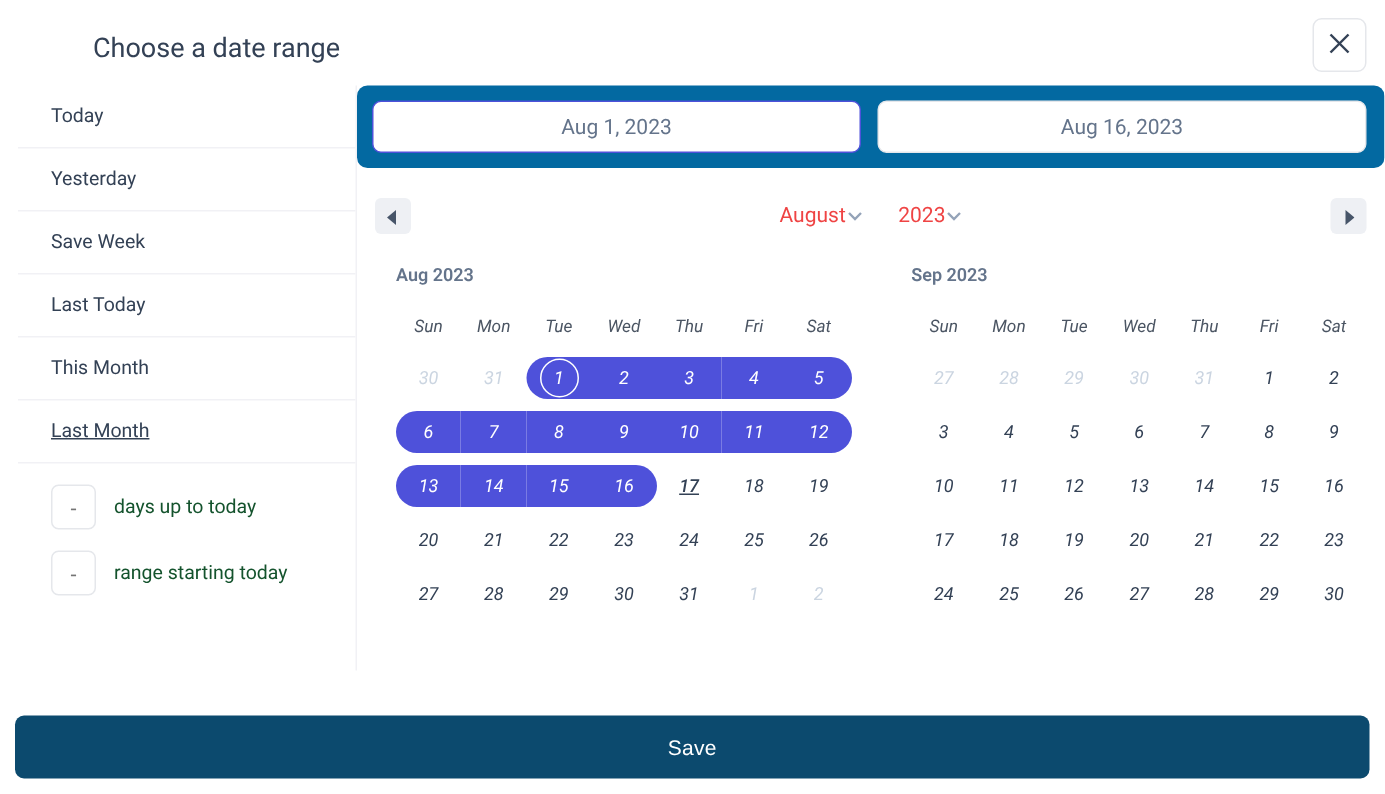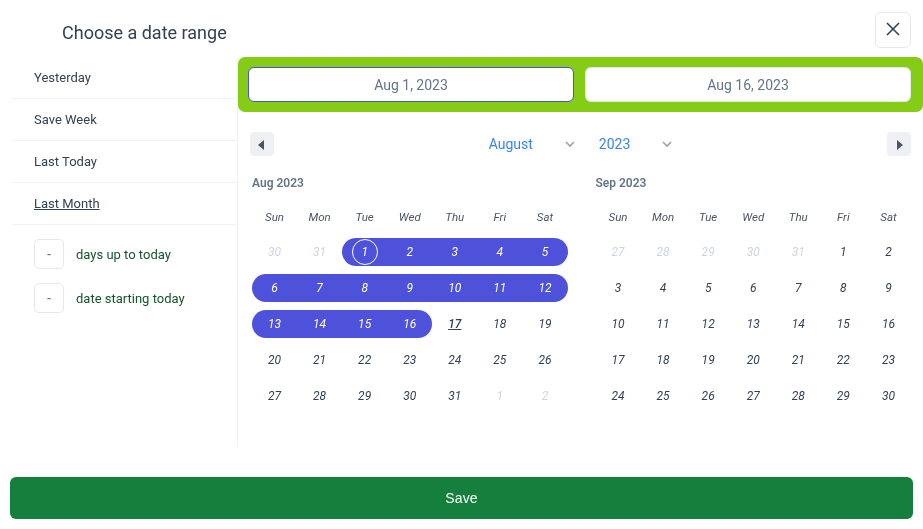--- a/index.html
+++ b/index.html
@@ -82,21 +82,21 @@
       color: #14532d;
     }
     .main {
       flex: 1;
       padding: 0 0 0 0;
     }
     .date-inputs {
       display: flex;
       gap: 11px;
       padding: 10px 12px 10px 10px;
-      background: #84cc16;
+      background: #0369a1;
       border-radius: 7px;
     }
     .date-field {
       flex: 1;
       height: 35px;
       border: 1px solid #e5e7eb;
       border-radius: 6px;
       background: #fff;
       display: flex;
       align-items: center;
@@ -127,35 +127,36 @@
       cursor: pointer;
       color: #475569;
       position: absolute;
     }
     .nav-arrow.prev { left: 12px; }
     .nav-arrow.next { right: 12px; }
     .nav-arrow svg { width: 8px; height: 10px; }
     .month-select, .year-select {
       display: flex;
       align-items: center;
-      gap: 32px;
+      gap: 1px;
       cursor: pointer;
       font-size: 14px;
-      color: #3b82f6;
+      color: #ef4444;
       padding: 0 8px;
     }
     .chev { color: #94a3b8; display:flex; }
     .chev svg { width: 10px; height: 10px; }
     .calendars {
       display: flex;
       gap: 28px;
       padding: 24px 12px 0 14px;
     }
     .calendar {
       flex: 1;
+      margin-left: 12px;
     }
     .cal-label {
       font-size: 12px;
       font-weight: 600;
       color: #64748b;
       margin-bottom: 14px;
     }
     .cal-grid {
       width: 100%;
       border-collapse: collapse;
@@ -213,21 +214,21 @@
     }
     .footer {
       position: absolute;
       bottom: 10px;
       left: 10px;
       right: 10px;
     }
     .save-btn {
       width: 100%;
       height: 42px;
-      background: #15803d;
+      background: #0c4a6e;
       color: #fff;
       border: none;
       border-radius: 6px;
       font-size: 14px;
       font-weight: 400;
       letter-spacing: 0.2px;
       cursor: pointer;
       display: flex;
       align-items: center;
       justify-content: center;
@@ -244,33 +245,35 @@
           <line x1="1" y1="1" x2="13" y2="13"></line>
           <line x1="13" y1="1" x2="1" y2="13"></line>
         </svg>
     </span>
   </button>
 </div>
 
 <div class="content">
   <div class="sidebar">
     <div id="presets">
+        <div class="preset-item">Today</div>
         <div class="preset-item">Yesterday</div>
         <div class="preset-item">Save Week</div>
         <div class="preset-item">Last Today</div>
+        <div class="preset-item">This Month</div>
         <div class="preset-item">Last Month</div>
       </div>
     <div class="days-wrap" id="days-wrap">
         <div class="days-row">
           <input class="days-input" placeholder="-" style="">
           <span class="days-label">days up to today</span>
         </div>
         <div class="days-row">
           <input class="days-input" placeholder="-" style="">
-          <span class="days-label">date starting today</span>
+          <span class="days-label">range starting today</span>
         </div>
       </div>
   </div>
 
   <div class="main">
     <div class="date-inputs">
       <div class="date-field active">Aug 1, 2023</div>
       <div class="date-field">Aug 16, 2023</div>
     </div>
 

